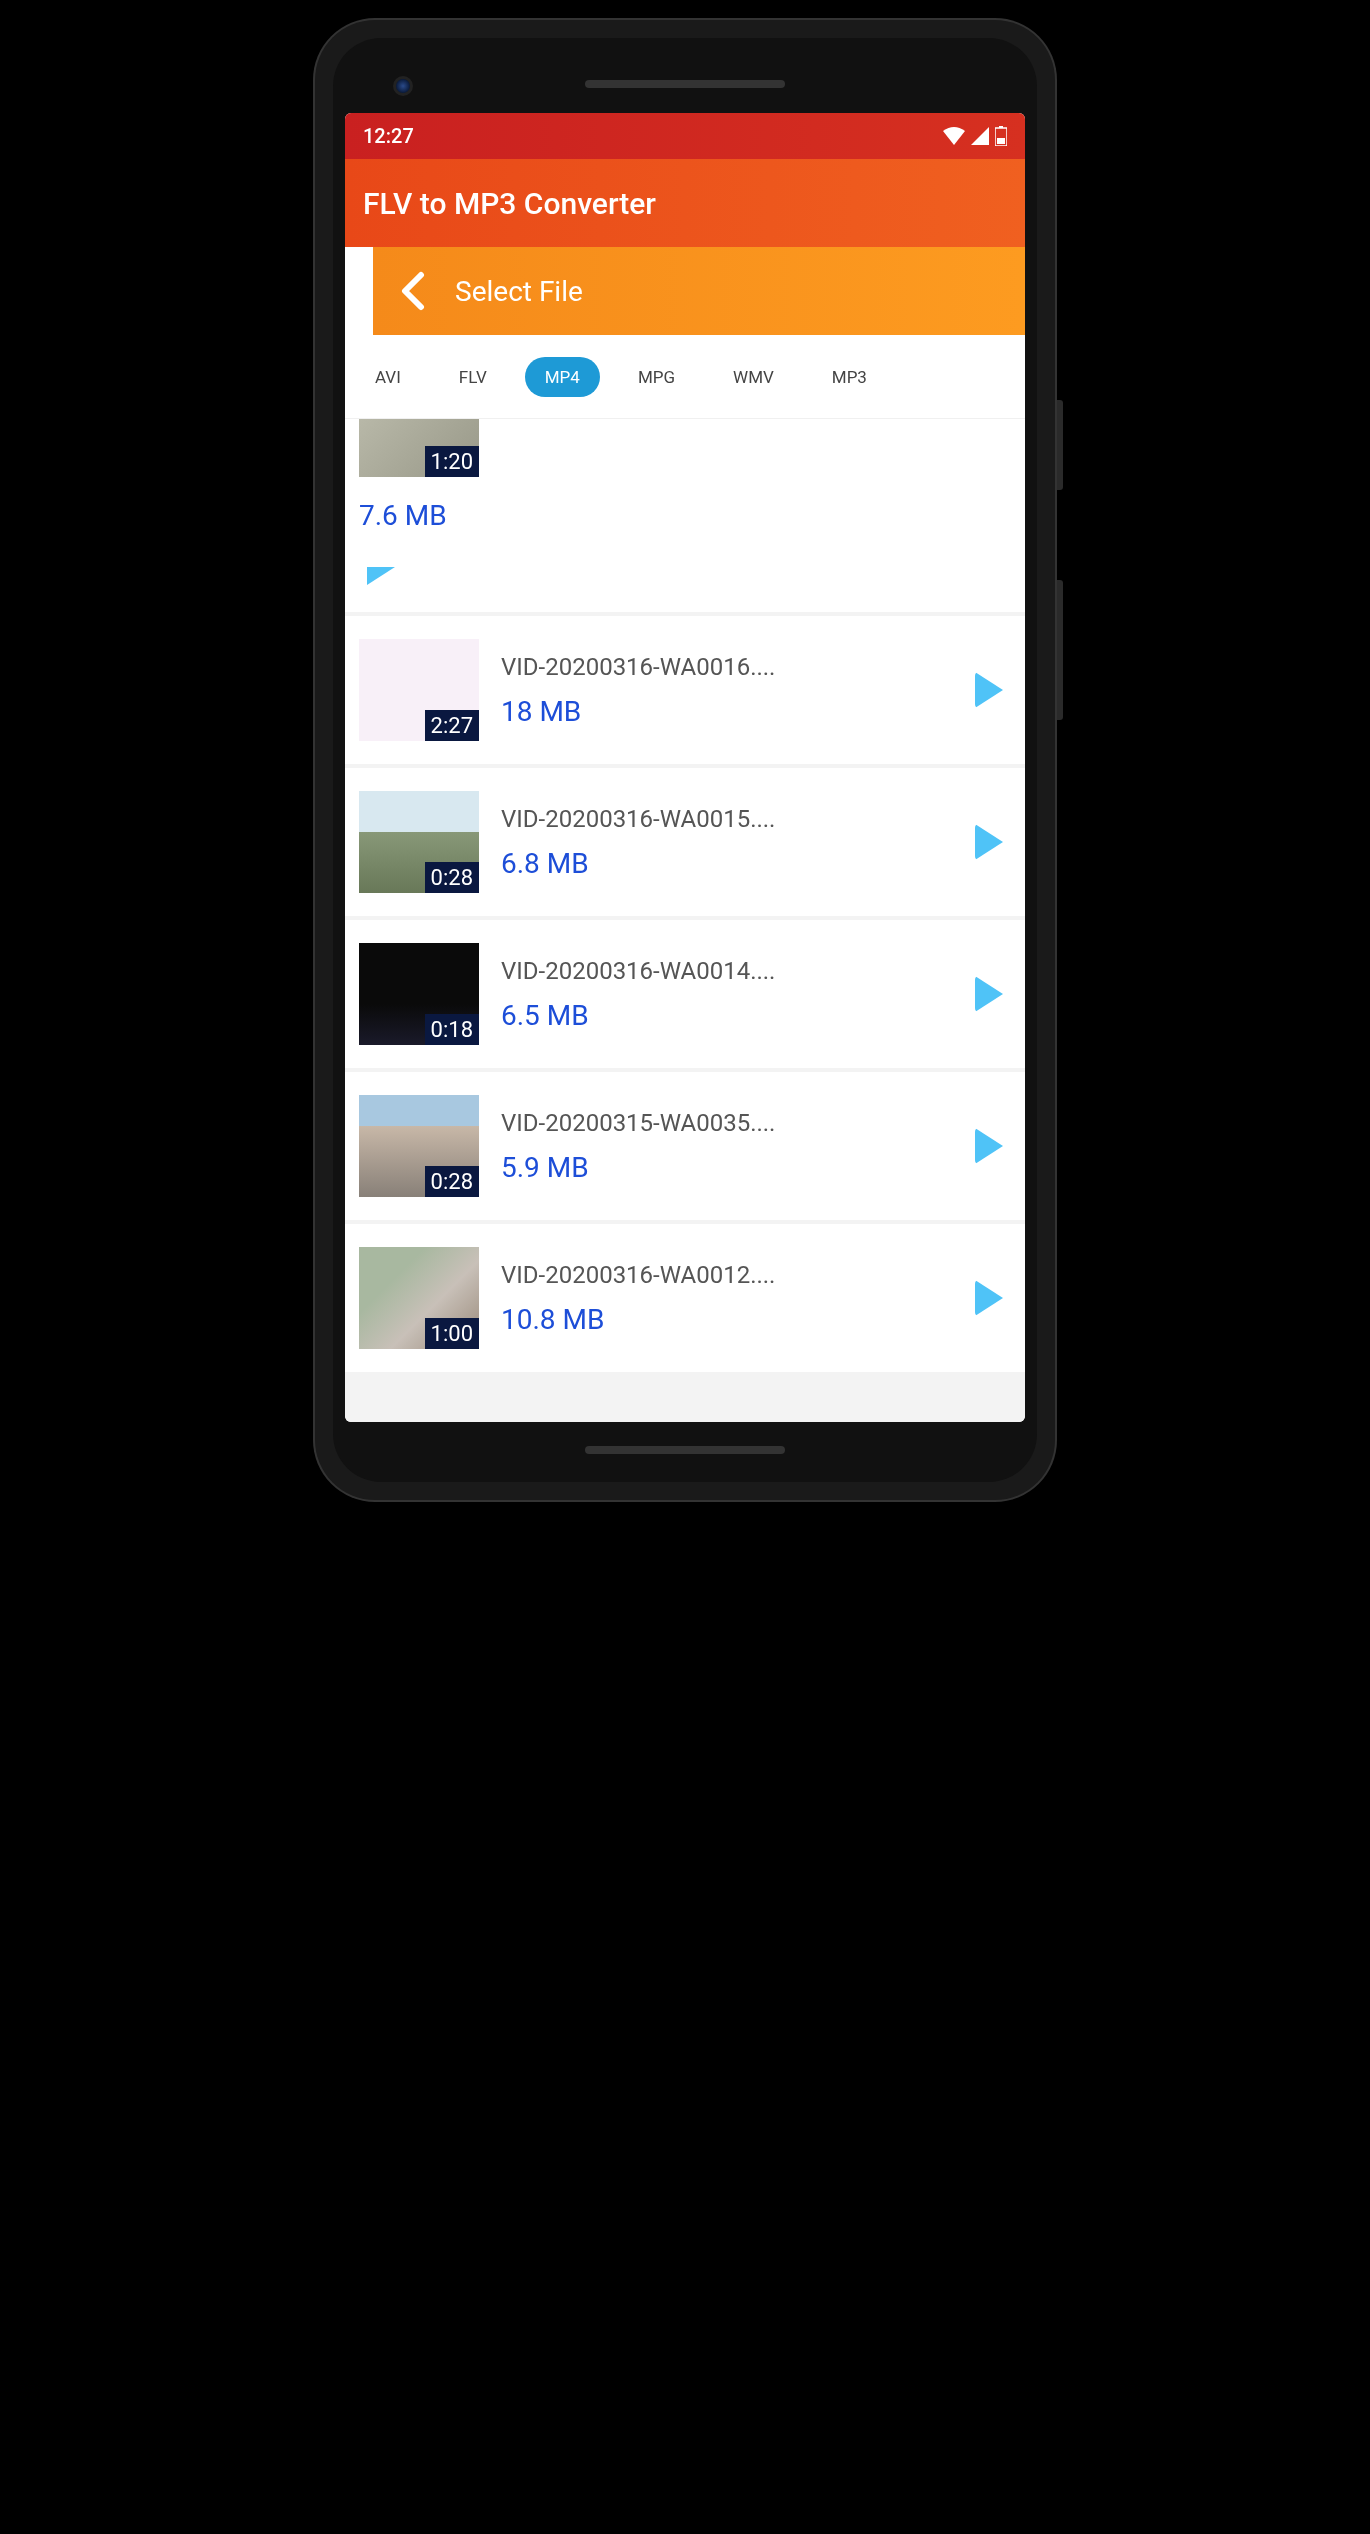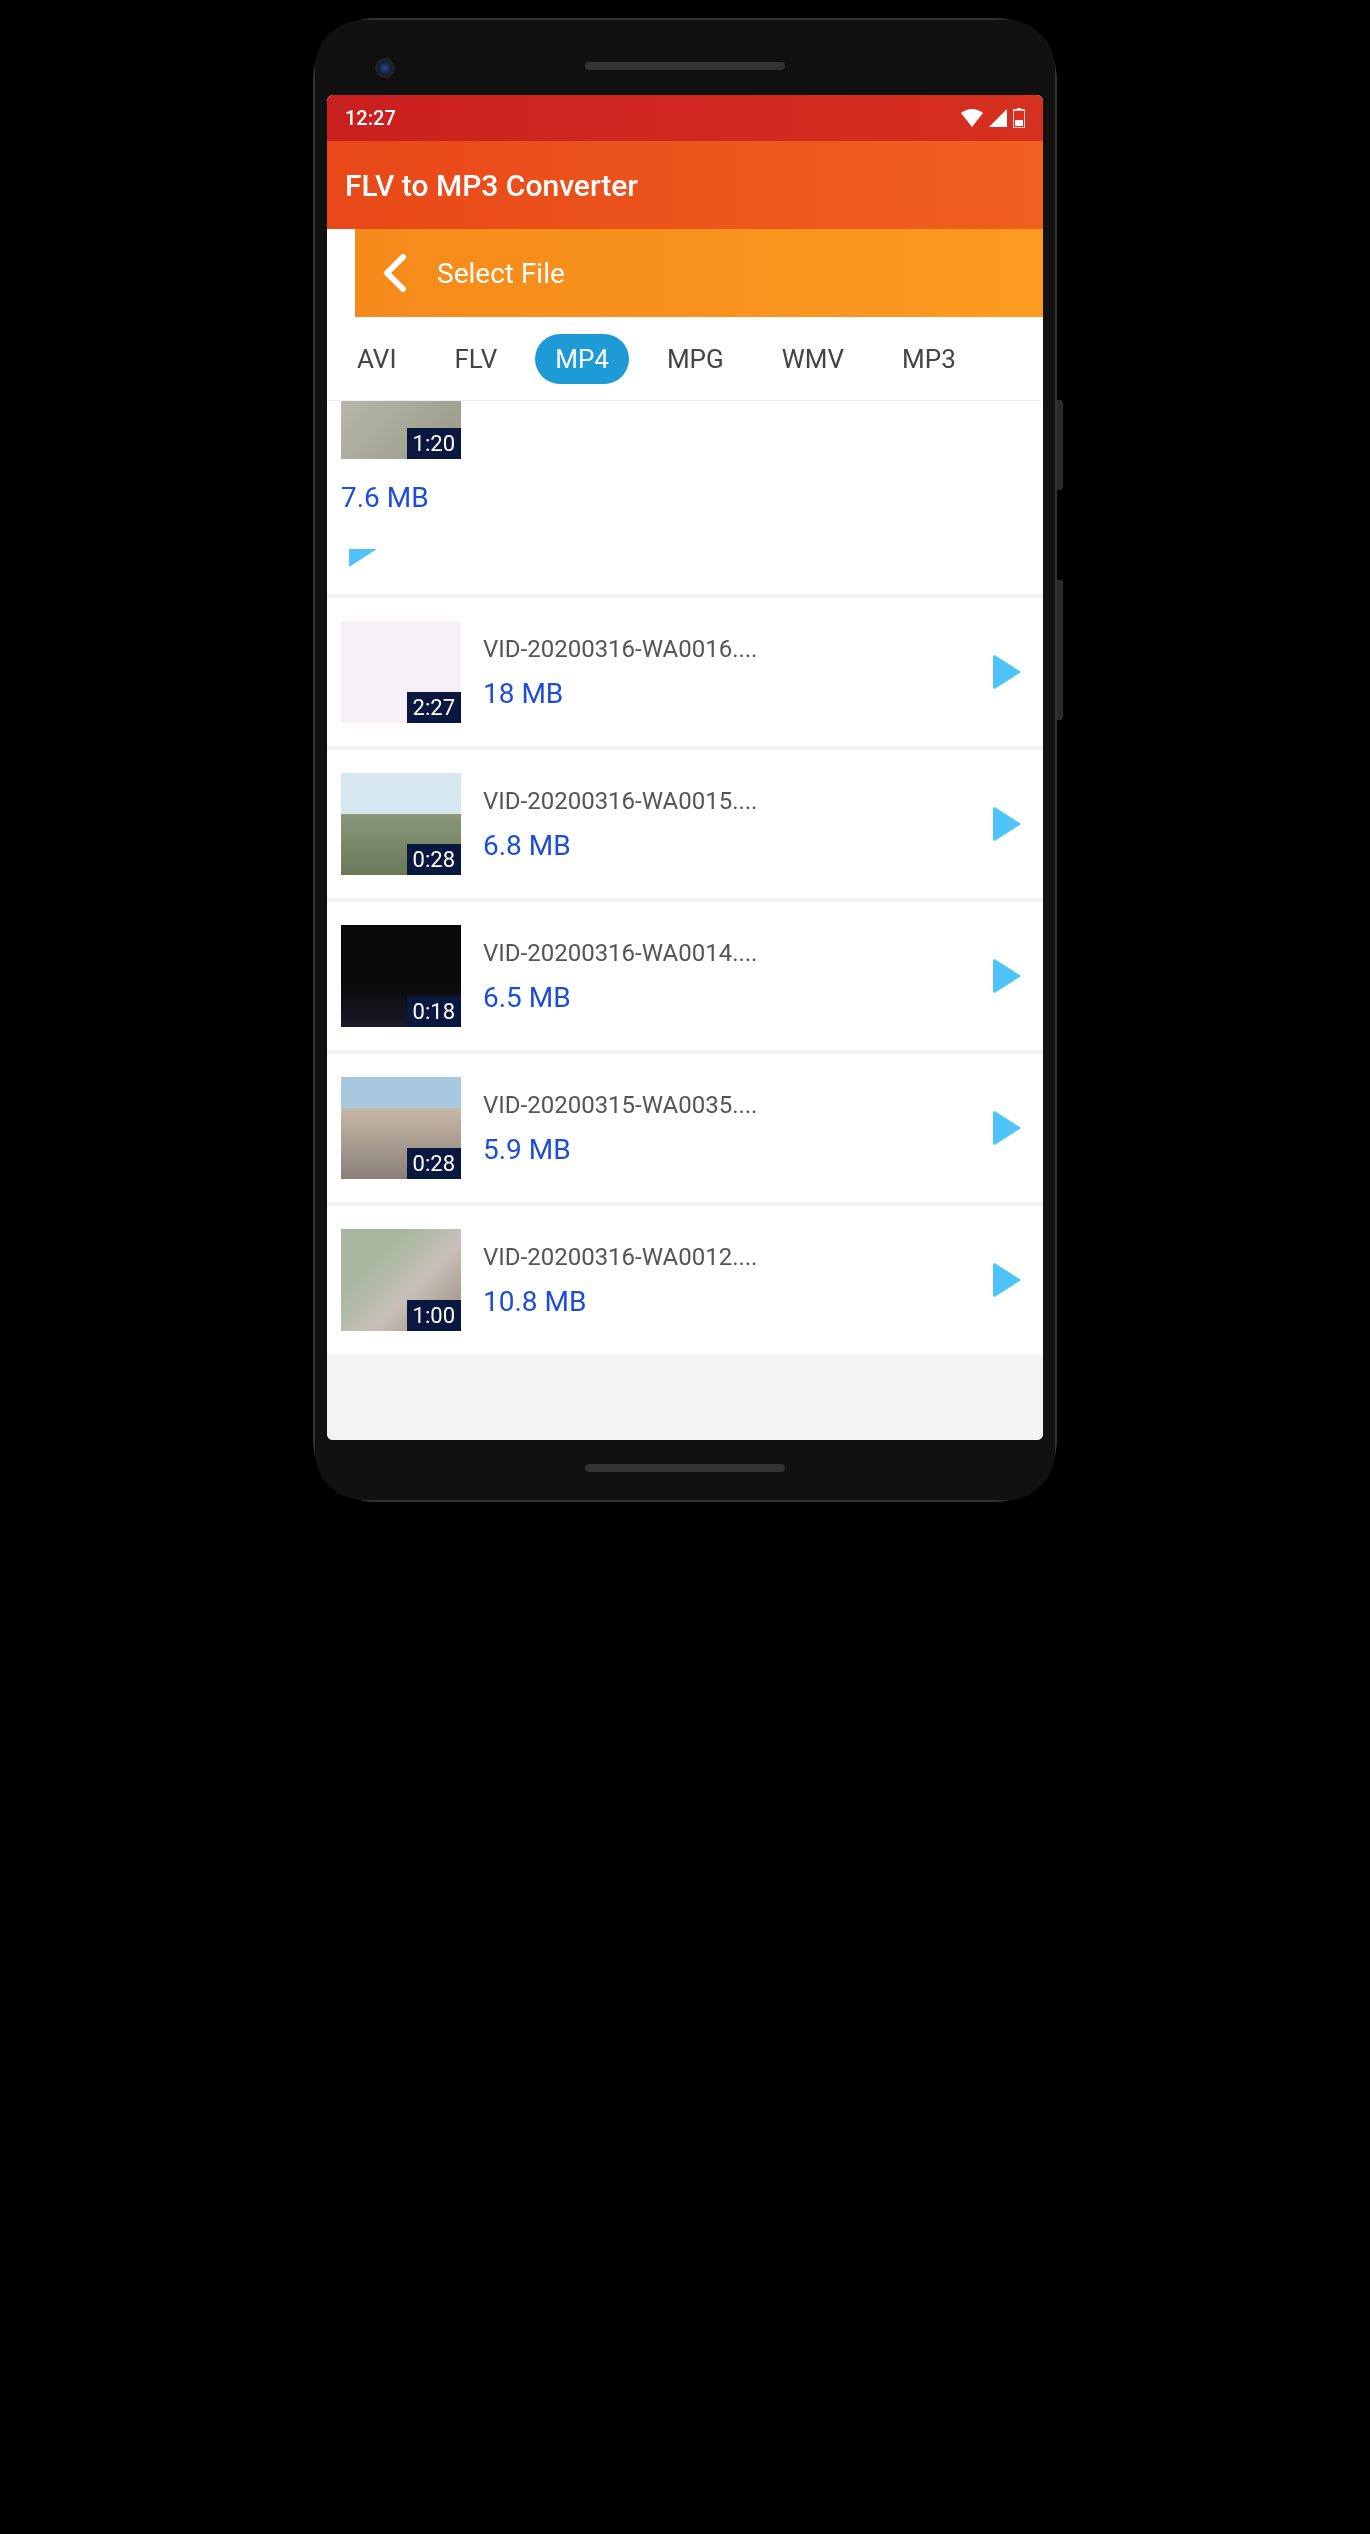--- a/index.html
+++ b/index.html
@@ -12,20 +12,21 @@
     min-height: 2534px;
     width: 1370px;
   }
   .phone-frame {
     position: relative;
     width: 740px;
     height: 1480px;
     margin-top: 20px;
     background: #1a1a1a;
     border-radius: 60px;
+    padding: 18px;
     box-shadow: 0 0 0 2px #333, 0 20px 60px rgba(0,0,0,0.8);
   }
   .phone-inner {
     width: 100%;
     height: 100%;
     background: #111;
     border-radius: 48px;
     padding: 75px 12px 60px 12px;
     position: relative;
   }
@@ -122,21 +123,21 @@
     display: flex;
     align-items: center;
     gap: 18px;
     padding: 0 10px;
     border-bottom: 1px solid #f0f0f0;
     overflow-x: hidden;
   }
   .filter-chip {
     padding: 10px 20px;
     border-radius: 30px;
-    font-size: 26px;
+    font-size: 17px;
     color: #444;
     background: transparent;
     white-space: nowrap;
     cursor: pointer;
   }
   .filter-chip.active {
     background: #1e9ad6;
     color: #fff;
   }
   .file-list {

